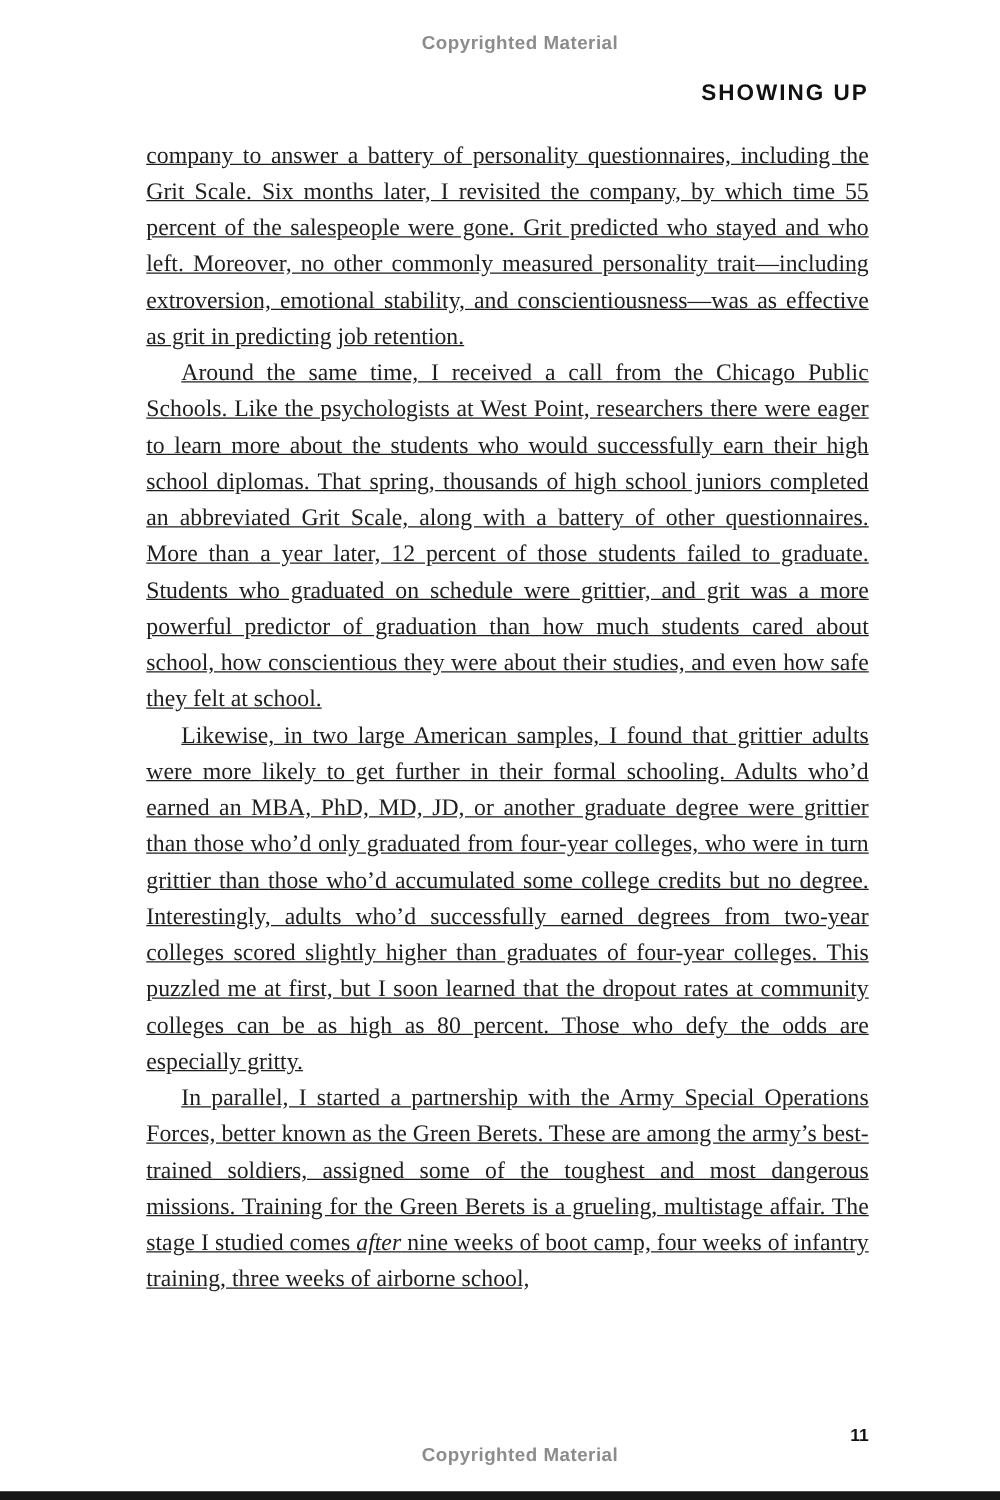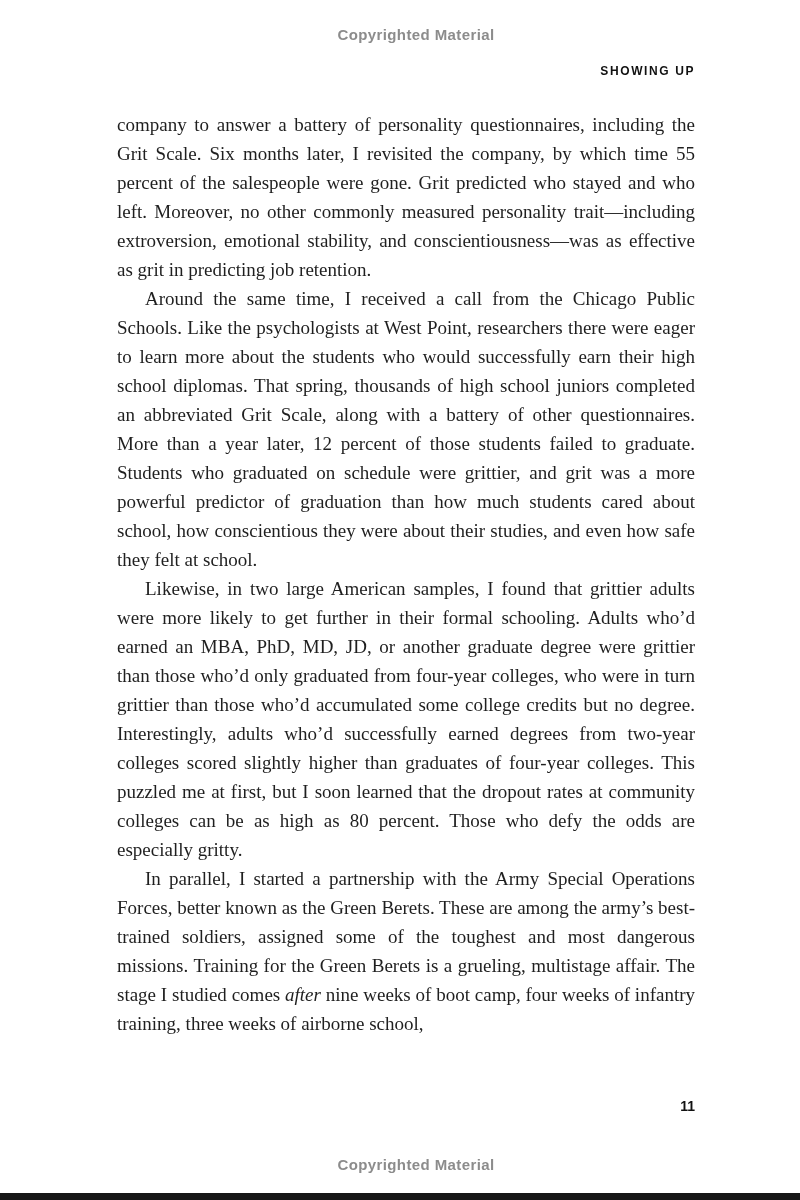--- a/index.html
+++ b/index.html
@@ -29,44 +29,45 @@
   .notice-bottom { top: 1156px; }
   .column {
     position: absolute;
     left: 117px;
     width: 578px;
   }
   .running-header {
     top: 64px;
     text-align: right;
     font-family: "Liberation Sans", sans-serif;
-    font-size: 12px;
+    font-size: 18px;
     font-weight: 700;
     letter-spacing: 1.6px;
     color: #111111;
   }
   .body-text {
     top: 110px;
     color: #1f1f1f;
     font-size: 19px;
     line-height: 29px;
     text-align: justify;
   }
   .para {
     margin: 0;
     padding: 0;
+    text-decoration: underline;
   }
   .para.indent {
     text-indent: 28px;
   }
   .italic {
     font-style: italic;
   }
   .page-number {
-    top: 1098px;
+    top: 1140px;
     text-align: right;
     font-family: "Liberation Sans", sans-serif;
     font-size: 14px;
     font-weight: 700;
     color: #111111;
   }
   .scan-edge {
     position: absolute;
     left: 0;
     bottom: 0;

